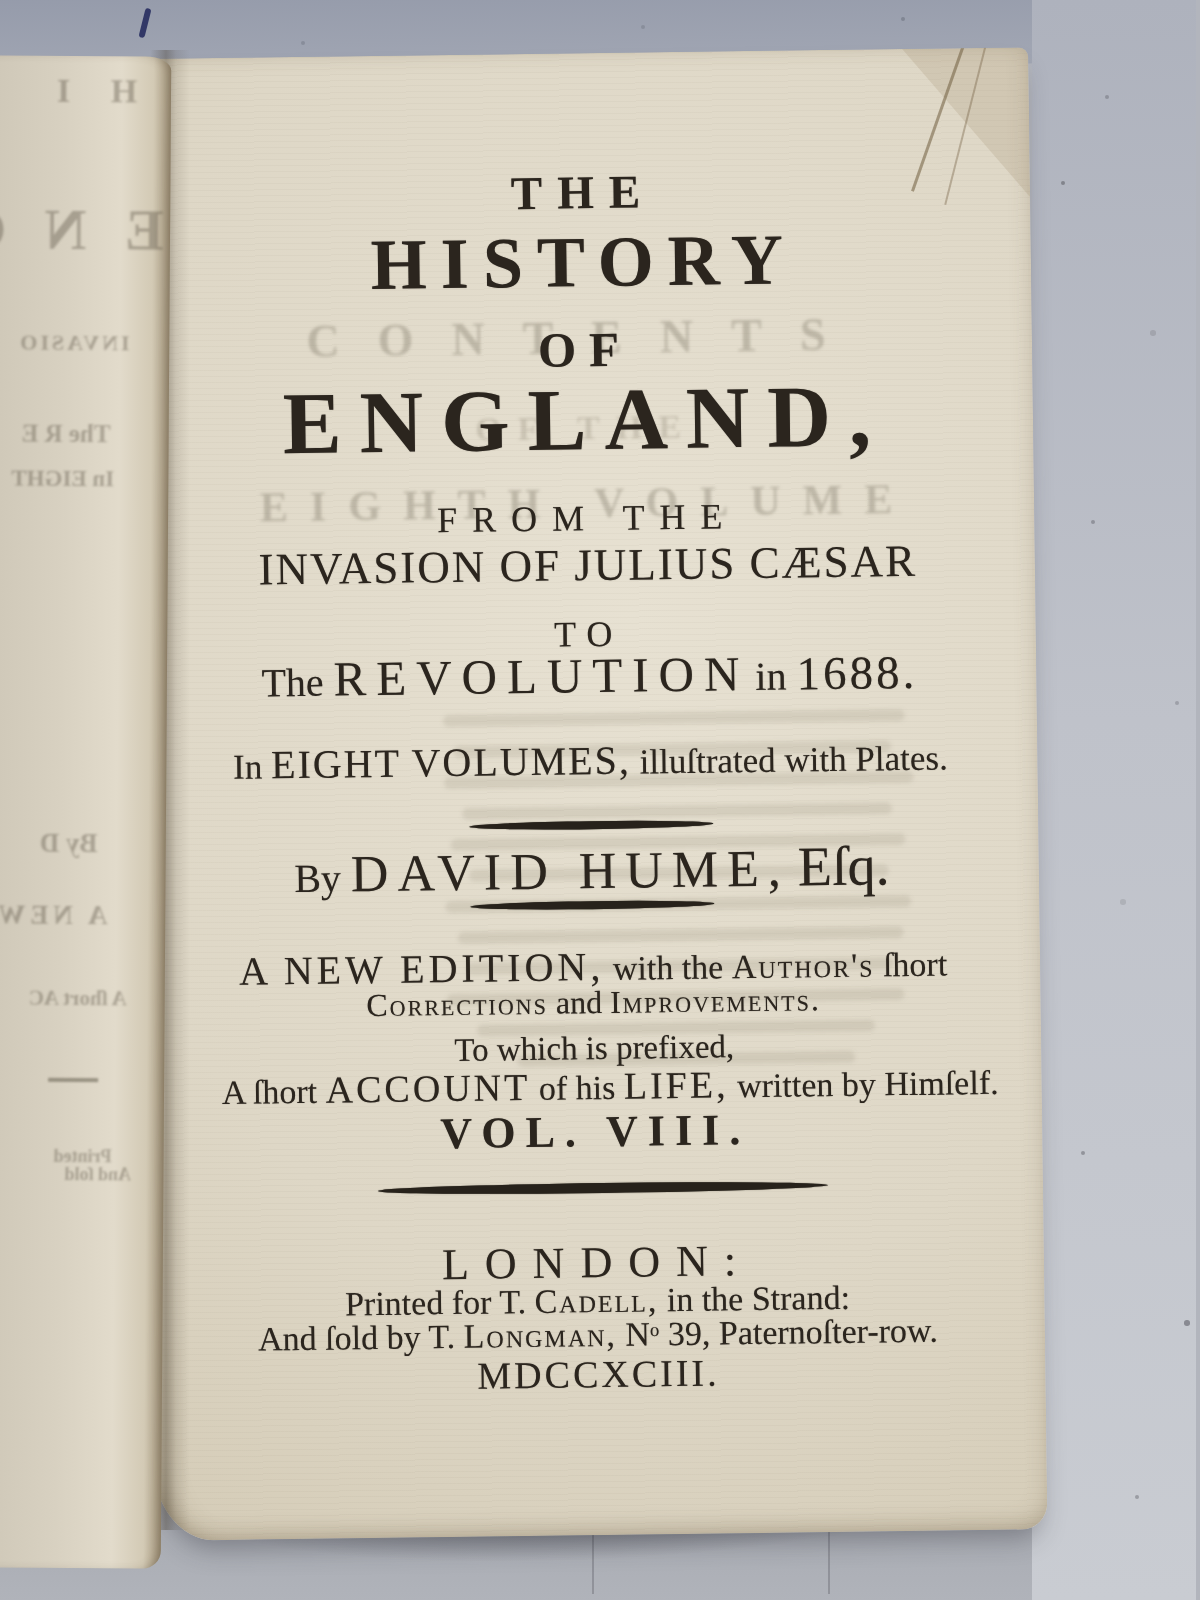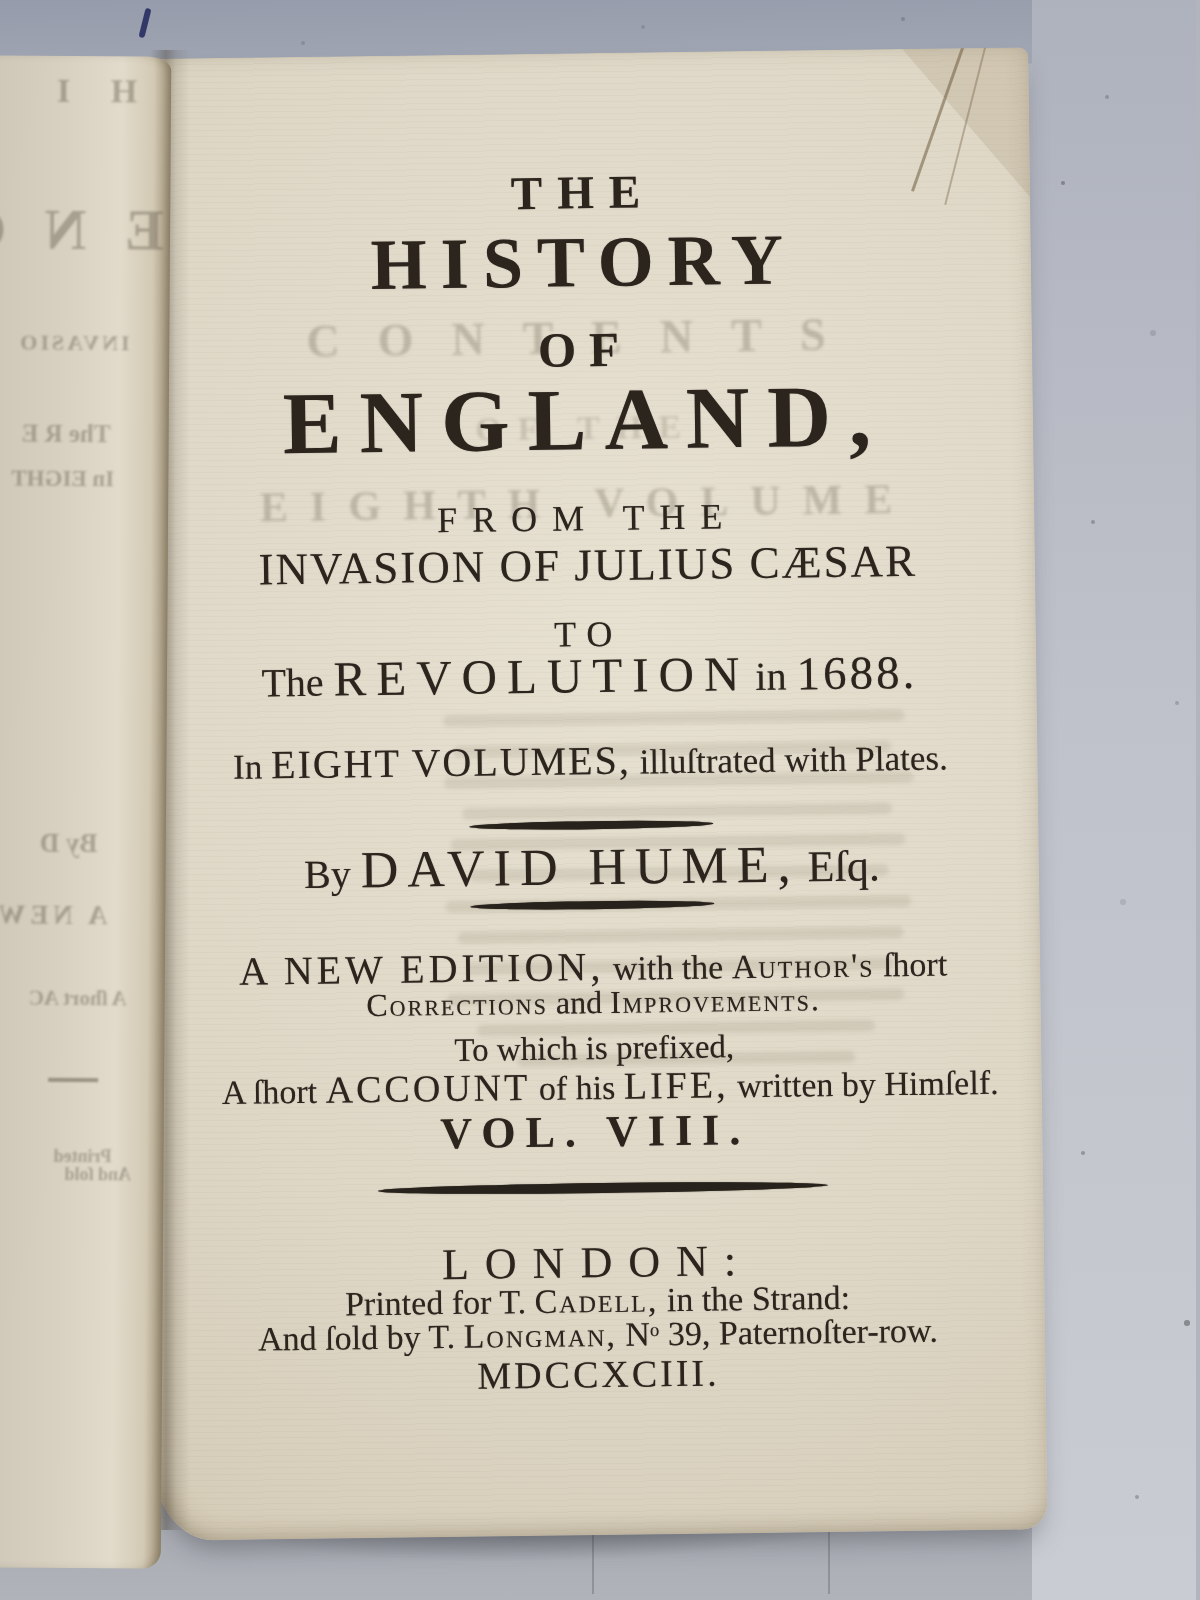--- a/index.html
+++ b/index.html
@@ -92,21 +92,21 @@
   .t5{top:444px;font-size:36px;letter-spacing:15px;margin-right:-15px;}
   .t6{top:486px;font-size:45px;letter-spacing:2px;}
   .t7{top:560px;font-size:36px;letter-spacing:11px;margin-right:-11px;}
   .t8{top:594px;font-size:40px;}
   .rev-caps{font-size:49px;letter-spacing:10px;margin-right:-4px;}
   .rev-year{font-size:47px;letter-spacing:3px;}
   .t9{top:684px;font-size:35px;}
   .vol-caps{font-size:40px;letter-spacing:2px;}
   .t10{top:784px;font-size:40px;}
   .hume-name{font-size:52px;letter-spacing:9px;margin-right:-2px;}
-  .hume-esq{font-size:44px;}
+  .hume-esq{font-size:56px;}
   .t11{top:890px;font-size:34px;}
   .ed-caps{font-size:40px;letter-spacing:4px;}
   .t12{top:931px;font-size:32px;}
   .t13{top:977px;font-size:33px;}
   .t14{top:1011px;font-size:34px;}
   .acc-caps{font-size:38px;letter-spacing:3px;}
   .t15{top:1053px;font-size:44px;letter-spacing:10px;margin-right:-10px;}
   .t16{top:1184px;font-size:44px;letter-spacing:16px;margin-right:-16px;}
   .t17{top:1229px;font-size:34px;}
   .t18{top:1263px;font-size:34px;}

